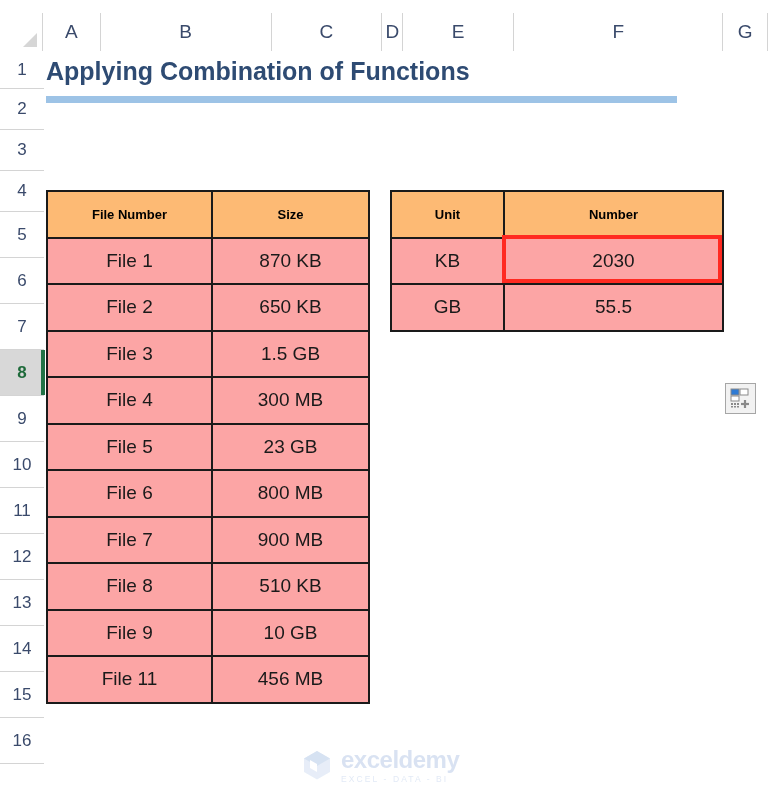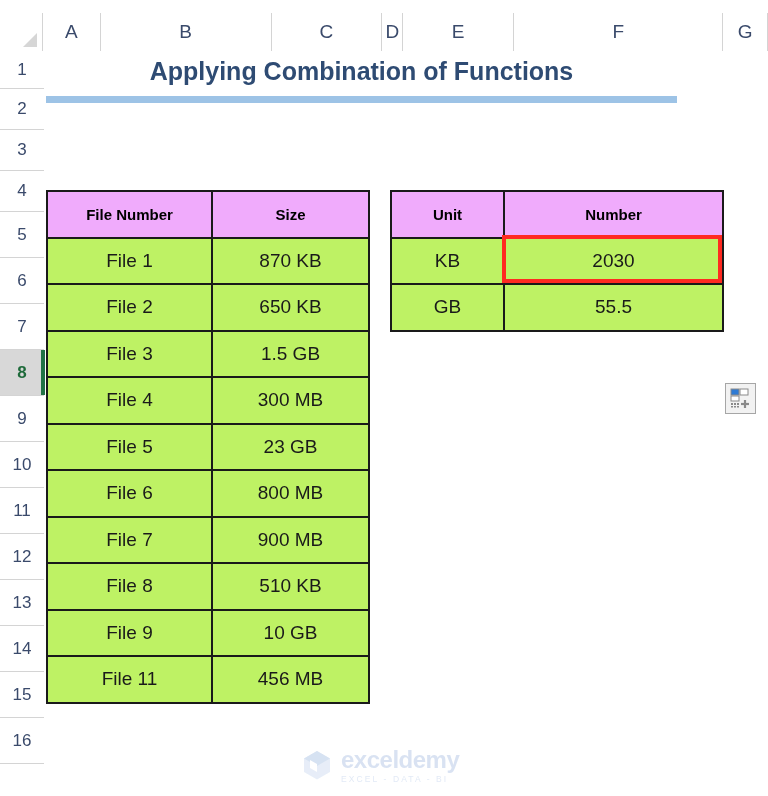--- a/index.html
+++ b/index.html
@@ -93,21 +93,21 @@
     overflow: hidden;
   }
 
   
   #title-block {
     position: absolute;
     left: 46px; top: 57px;
     width: 631px;
   }
   #title-text {
-    text-align: center;
+    text-align: left;
     font-size: 25px;
     font-weight: bold;
     color: #2e4b73;
     letter-spacing: 0px;
     font-family: "Liberation Sans", sans-serif;
     padding-bottom: 10px;
   }
   #title-rule {
     height: 7px;
     background: #9dc3e6;
@@ -118,25 +118,25 @@
   table.xl-table {
     border-collapse: collapse;
     position: absolute;
     table-layout: fixed;
   }
   table.xl-table td, table.xl-table th {
     border: 2px solid #1a1a1a;
     text-align: center;
     vertical-align: middle;
     font-family: "Liberation Sans", sans-serif;
-    background: #bef264;
+    background: #fca5a5;
   }
   table.xl-table th {
-    background: #f0abfc;
-    font-size: 15px;
+    background: #fdba74;
+    font-size: 13px;
     font-weight: bold;
     color: #000000;
     margin-left: 20px;
   }
   table.xl-table td {
     font-size: 19px;
     color: #1a1a1a;
   }
 
   

